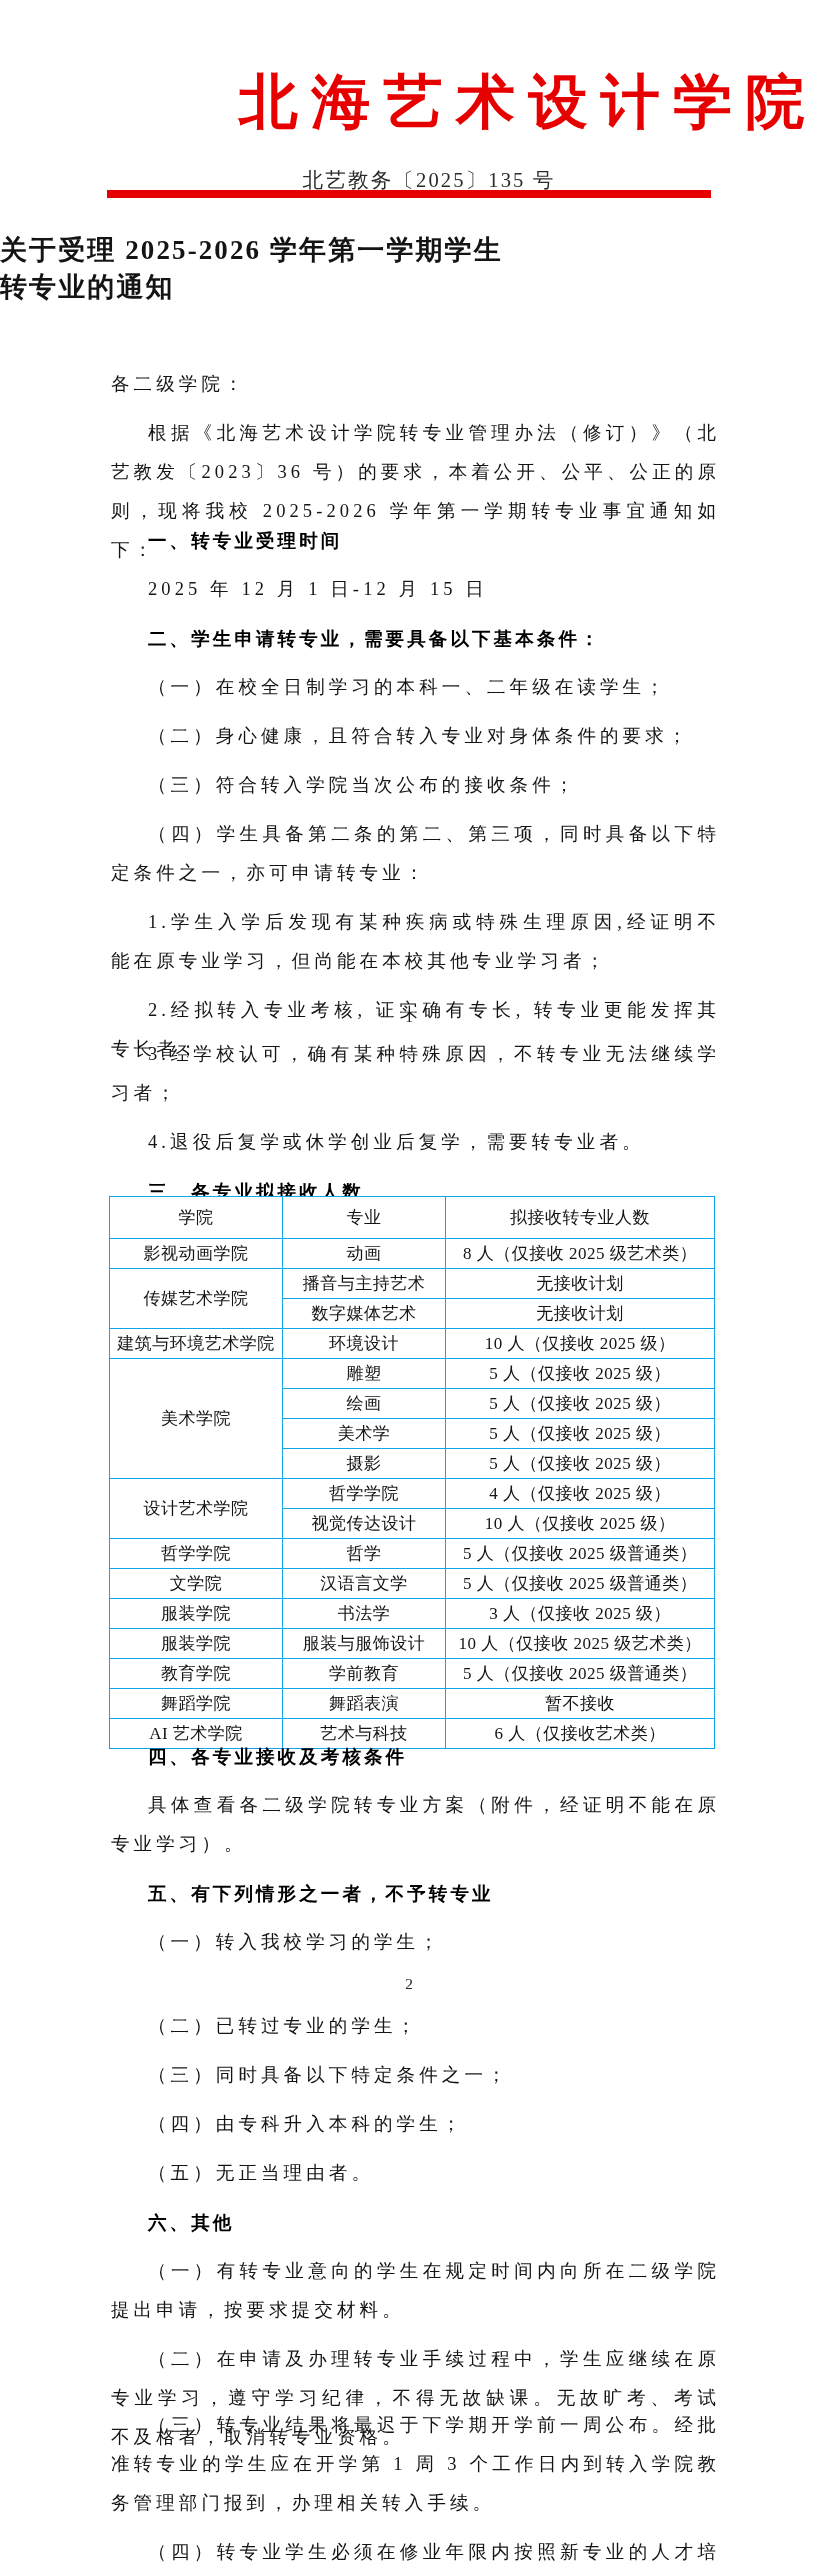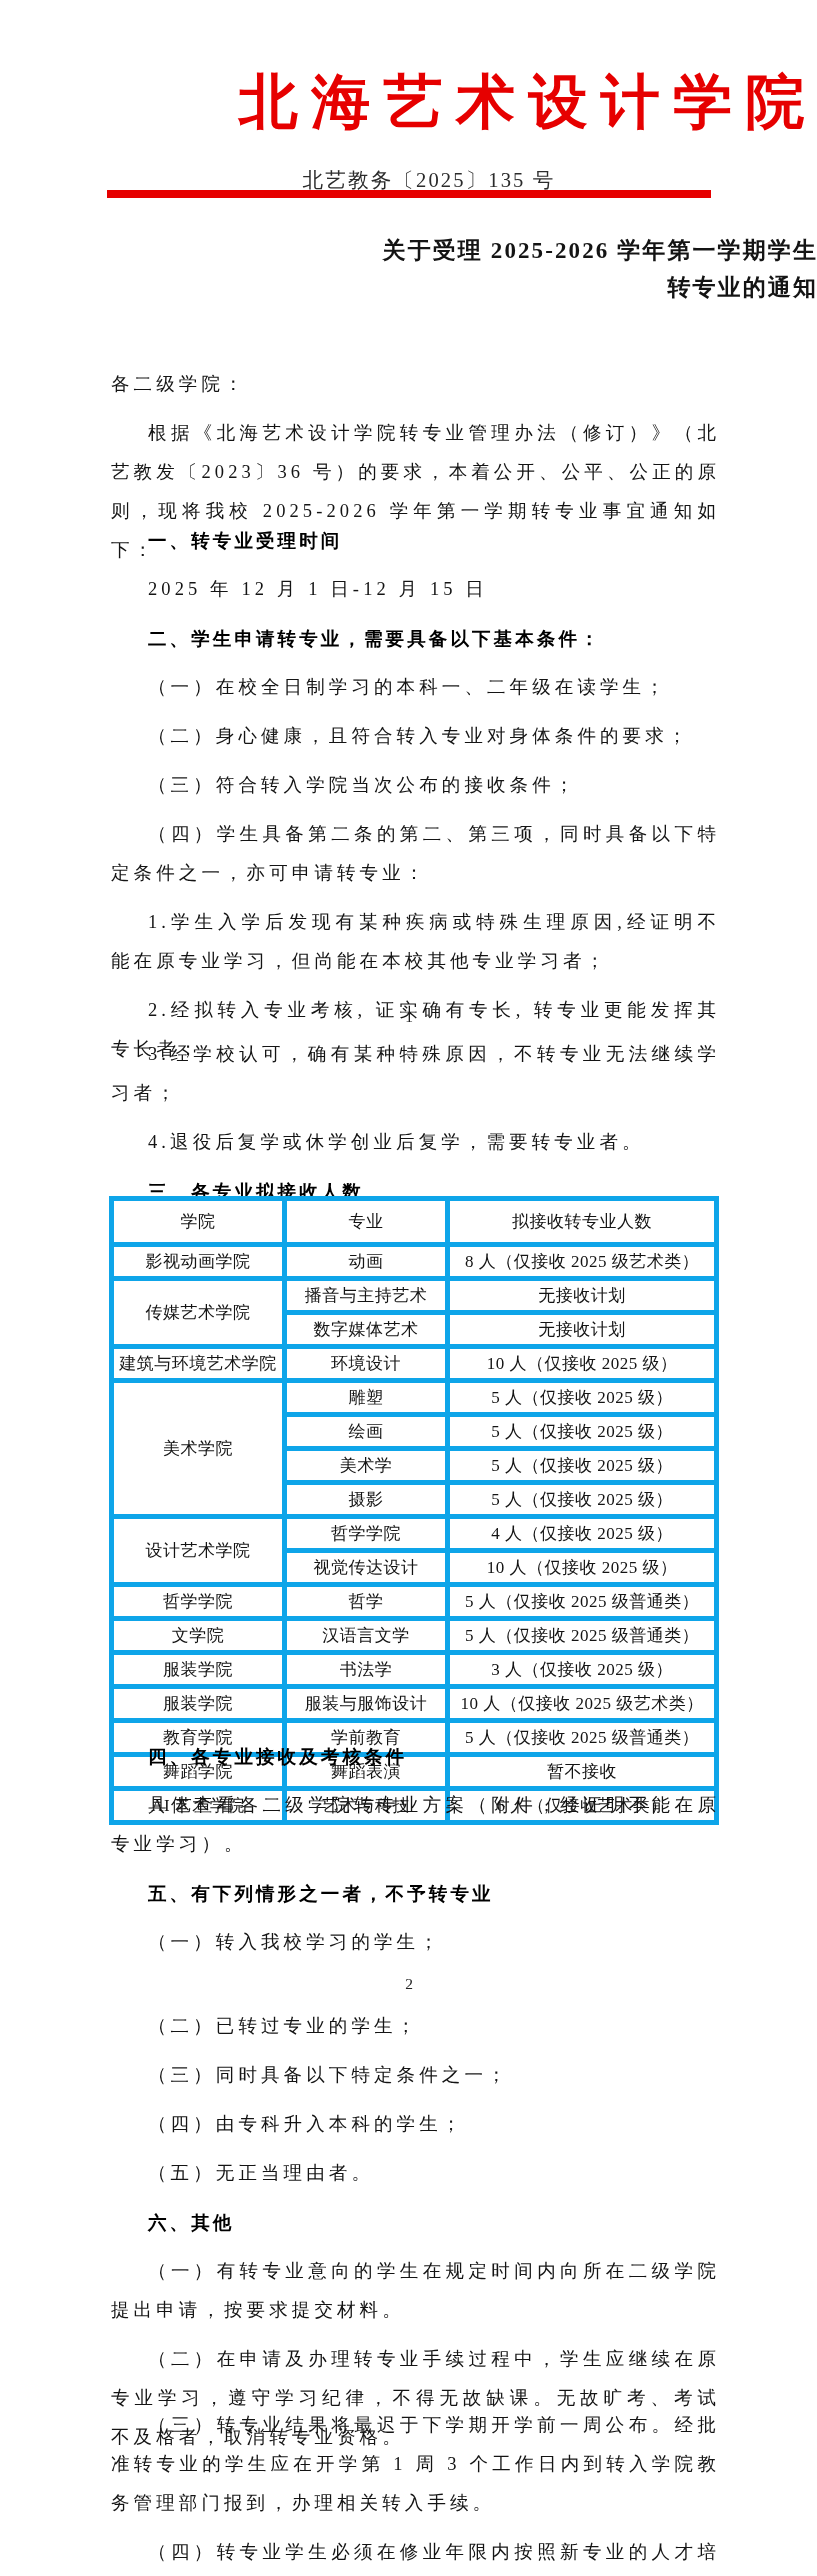--- a/index.html
+++ b/index.html
@@ -13,22 +13,22 @@
     font-size:59px; font-weight:bold; letter-spacing:13.4px;
     color:#e60000; white-space:nowrap;
     font-family:"Liberation Serif", serif;
   }
   .doc-number {
     left:0; right:0; text-align:center;
     font-size:20.6px; letter-spacing:2.1px; color:#2b2b2b;padding-left:40px;
   }
   .red-line { background:#e60000; }
   .doc-title {
-    left:0; right:0; text-align:right;
-    font-size:23px; font-weight:bold; letter-spacing:2.1px; line-height:37px;
+    left:0; right:0; text-align:left;
+    font-size:27px; font-weight:bold; letter-spacing:2.1px; line-height:37px;
   }
   .textblock {
     left:101px; width:629px;
     font-size:18.5px; line-height:39px; letter-spacing:4.1px;
     text-align:justify;
   }
   .textblock p { margin:10px; padding:0; }
   .indent { text-indent:37px; }
   .hd {
     font-family:"Liberation Sans", sans-serif;
@@ -37,21 +37,21 @@
   .pagenum {
     left:0; right:0; text-align:center;
     font-size:15.5px; line-height:39px; color:#222;
   }
   table.quota-table {
     border-collapse:collapse; table-layout:fixed;
     width:605px; background:#fff;
     font-size:17px; letter-spacing:0.5px; color:#141414;
   }
   table.quota-table th, table.quota-table td {
-    border:5px solid #0ea5e9; text-align:center; vertical-align:middle;
+    border:1px solid #0ea5e9; text-align:center; vertical-align:middle;
     padding:0 2.1px; overflow:hidden;
   }
   table.quota-table th { height:41px; font-weight:normal; }
   table.quota-table td { height:29px; }
 </style>
 </head>
 <body>
 
 <div class="page">
 

